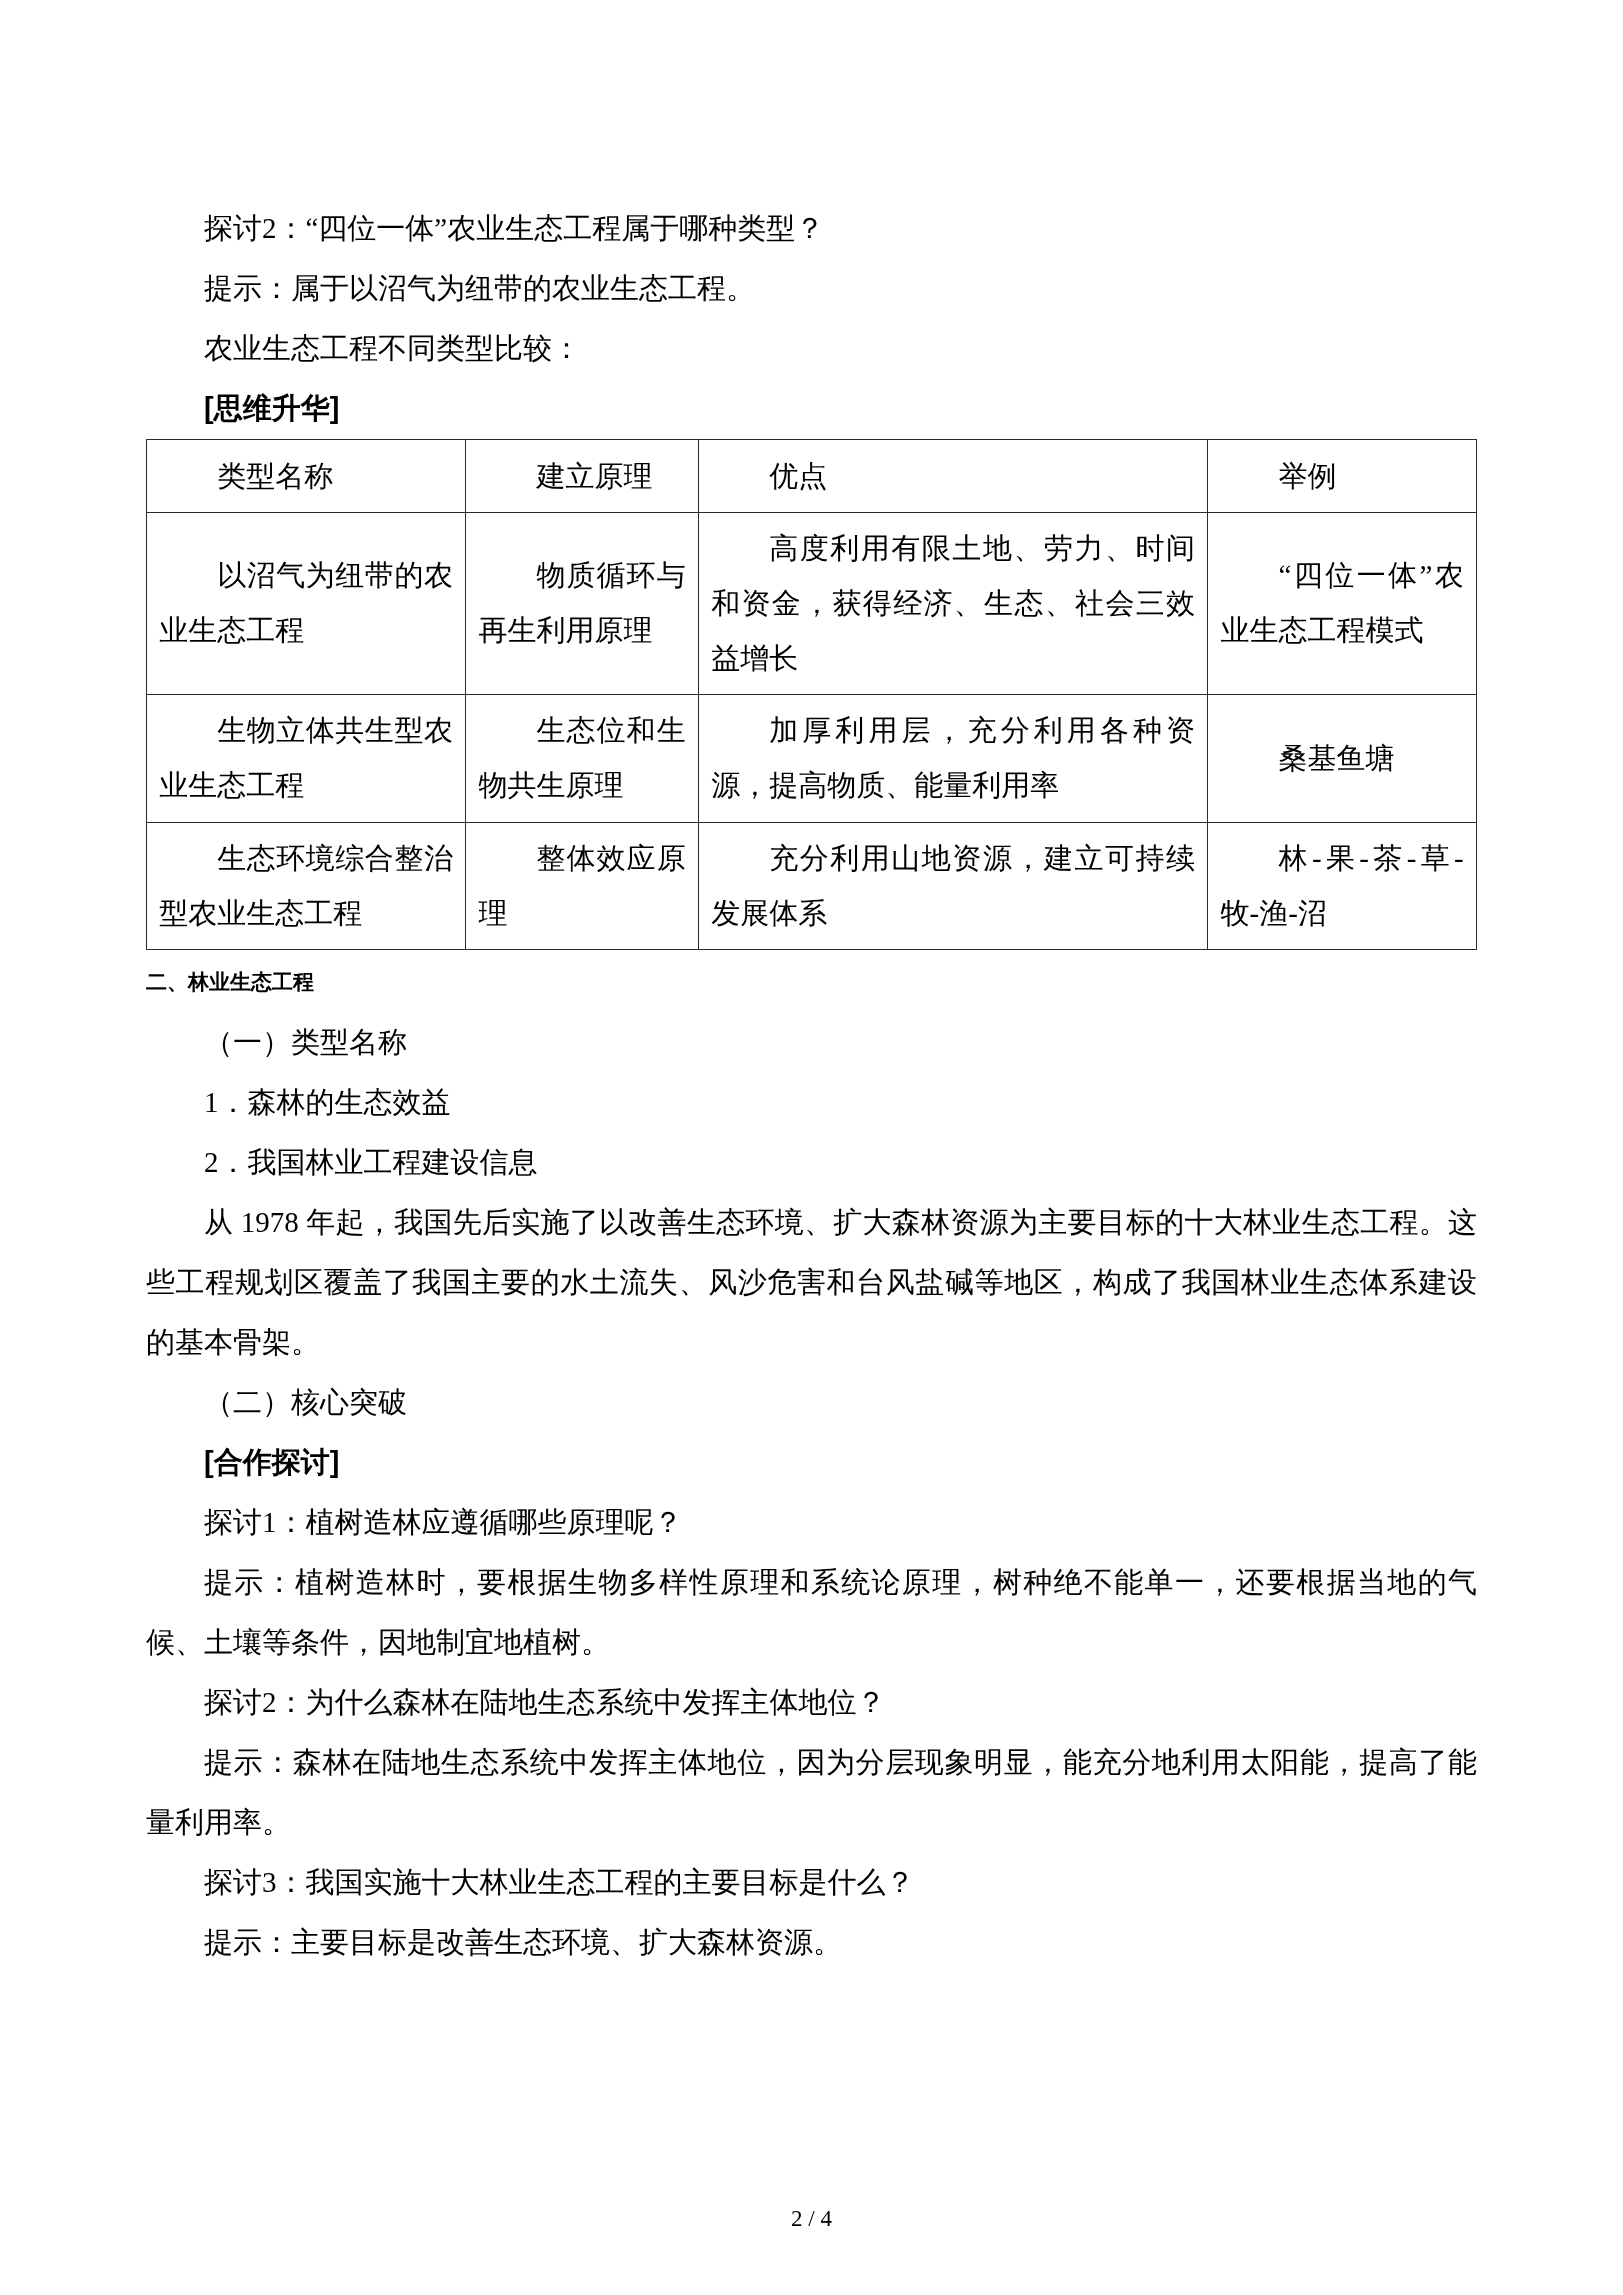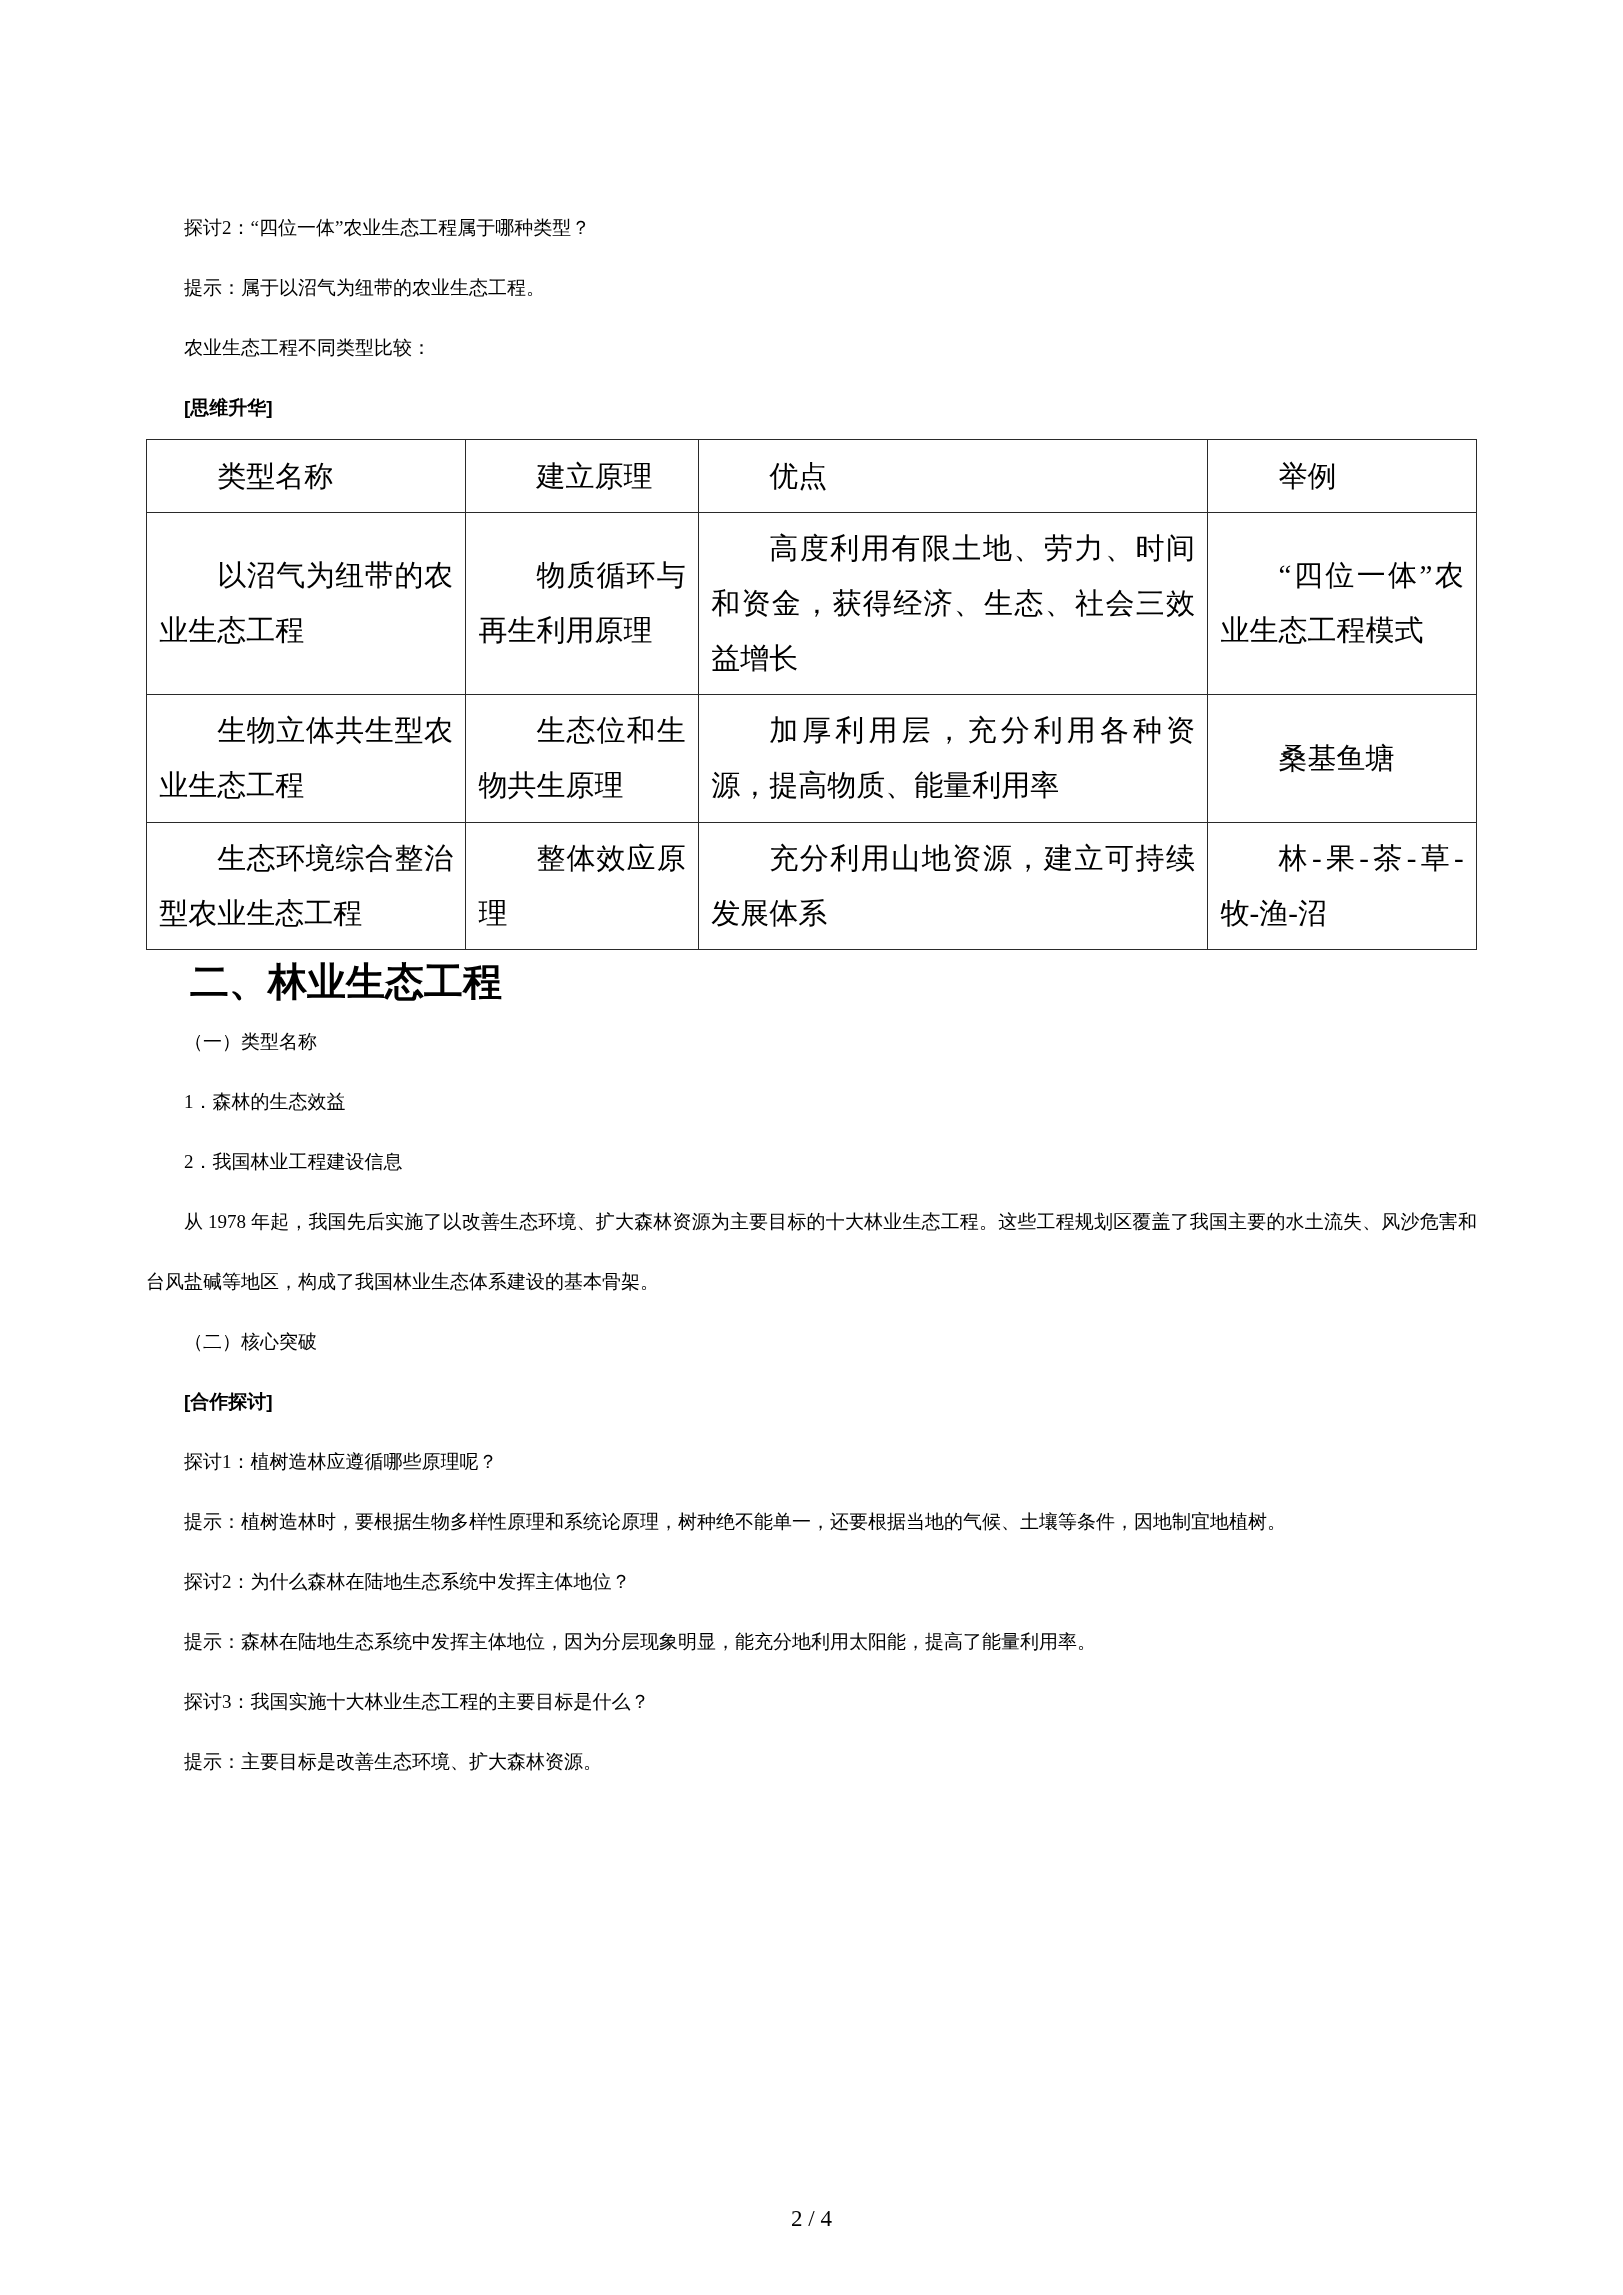--- a/index.html
+++ b/index.html
@@ -12,36 +12,35 @@
     color: #000000;
     overflow: hidden;
   }
   .page {
     width: 100%;
     height: 100%;
     padding: 198px 146px 0 146px;
     position: relative;
   }
   .para {
-    font-size: 19px;
+    font-size: 29px;
     line-height: 60px;
     text-align: justify;
   }
   .indent { text-indent: 2em; }
   .tag {
     font-family: "Liberation Sans", "DejaVu Sans", sans-serif;
     font-weight: 700;
   }
   .section-heading {
-    font-size: 39px;
+    font-size: 21px;
     line-height: 61px;
     font-weight: 700;
     font-family: "Liberation Sans", "DejaVu Sans", sans-serif;
     text-align: left;
-    margin-left: 44px;
   }
   .cmp-table {
     width: 100%;
     border-collapse: collapse;
     table-layout: fixed;
     margin: 1.4px 0 1.4px 0;
   }
   .cmp-table col.c1 { width: 24%; }
   .cmp-table col.c2 { width: 17.5%; }
   .cmp-table col.c3 { width: 38.3%; }

